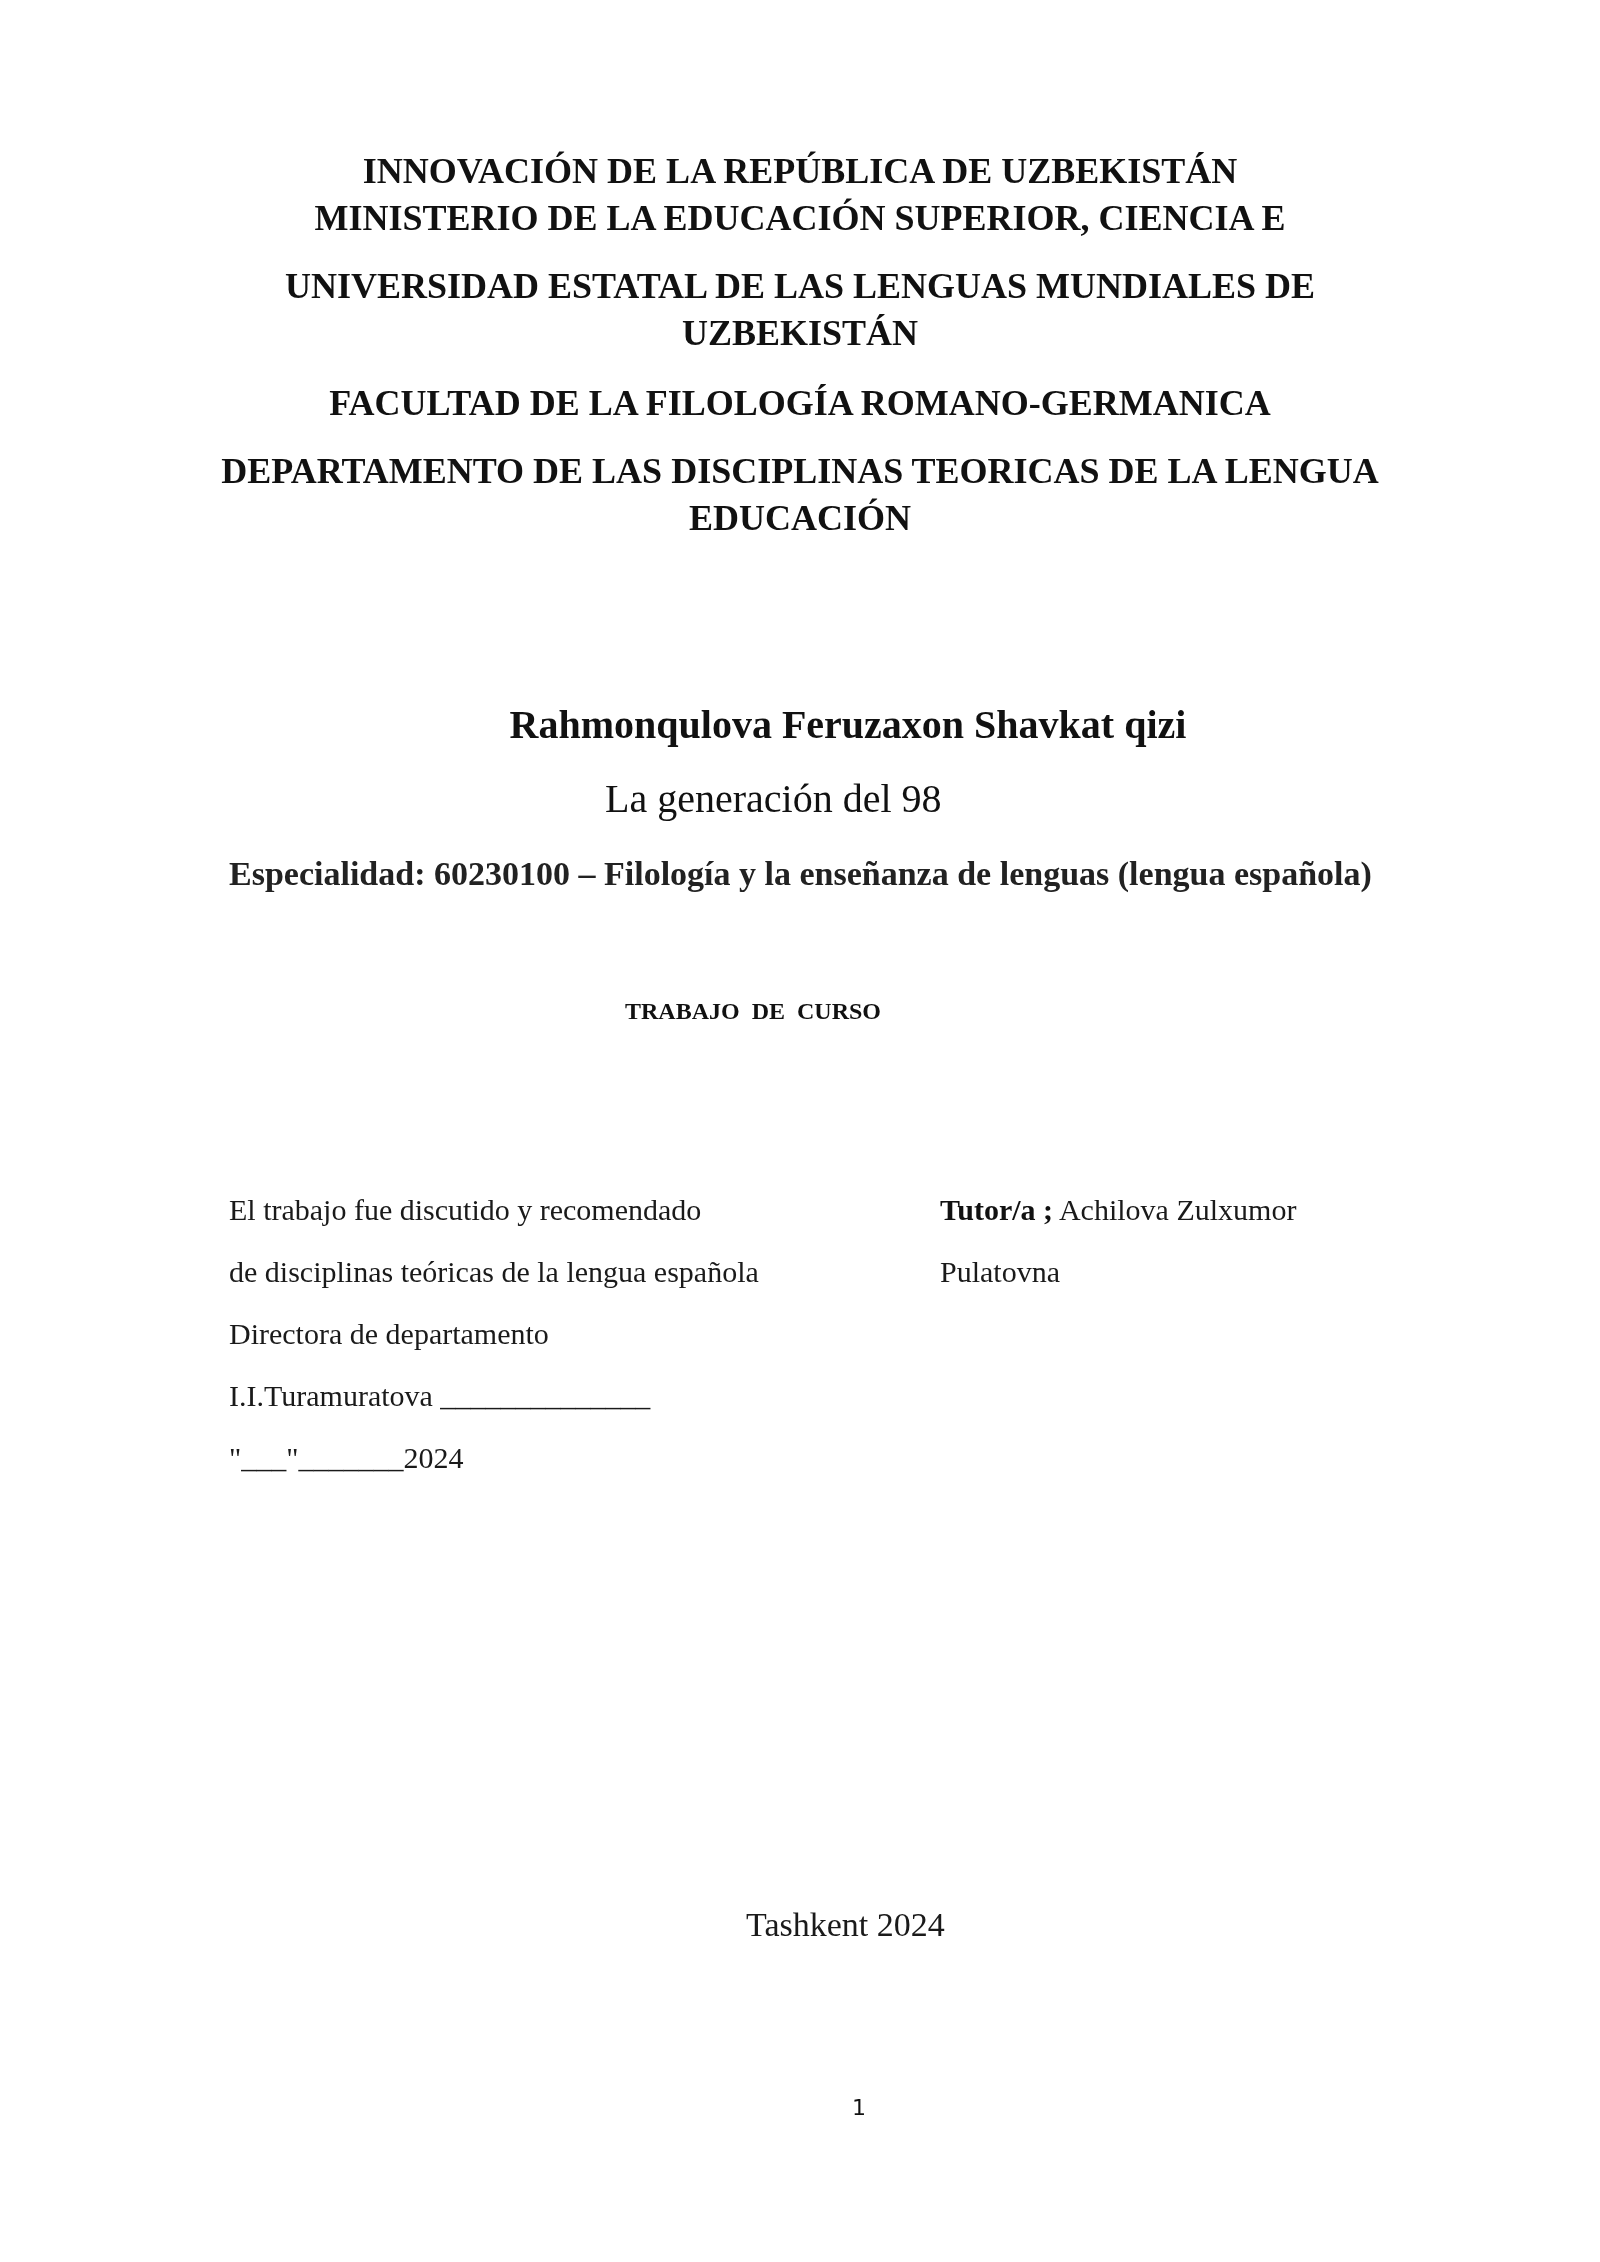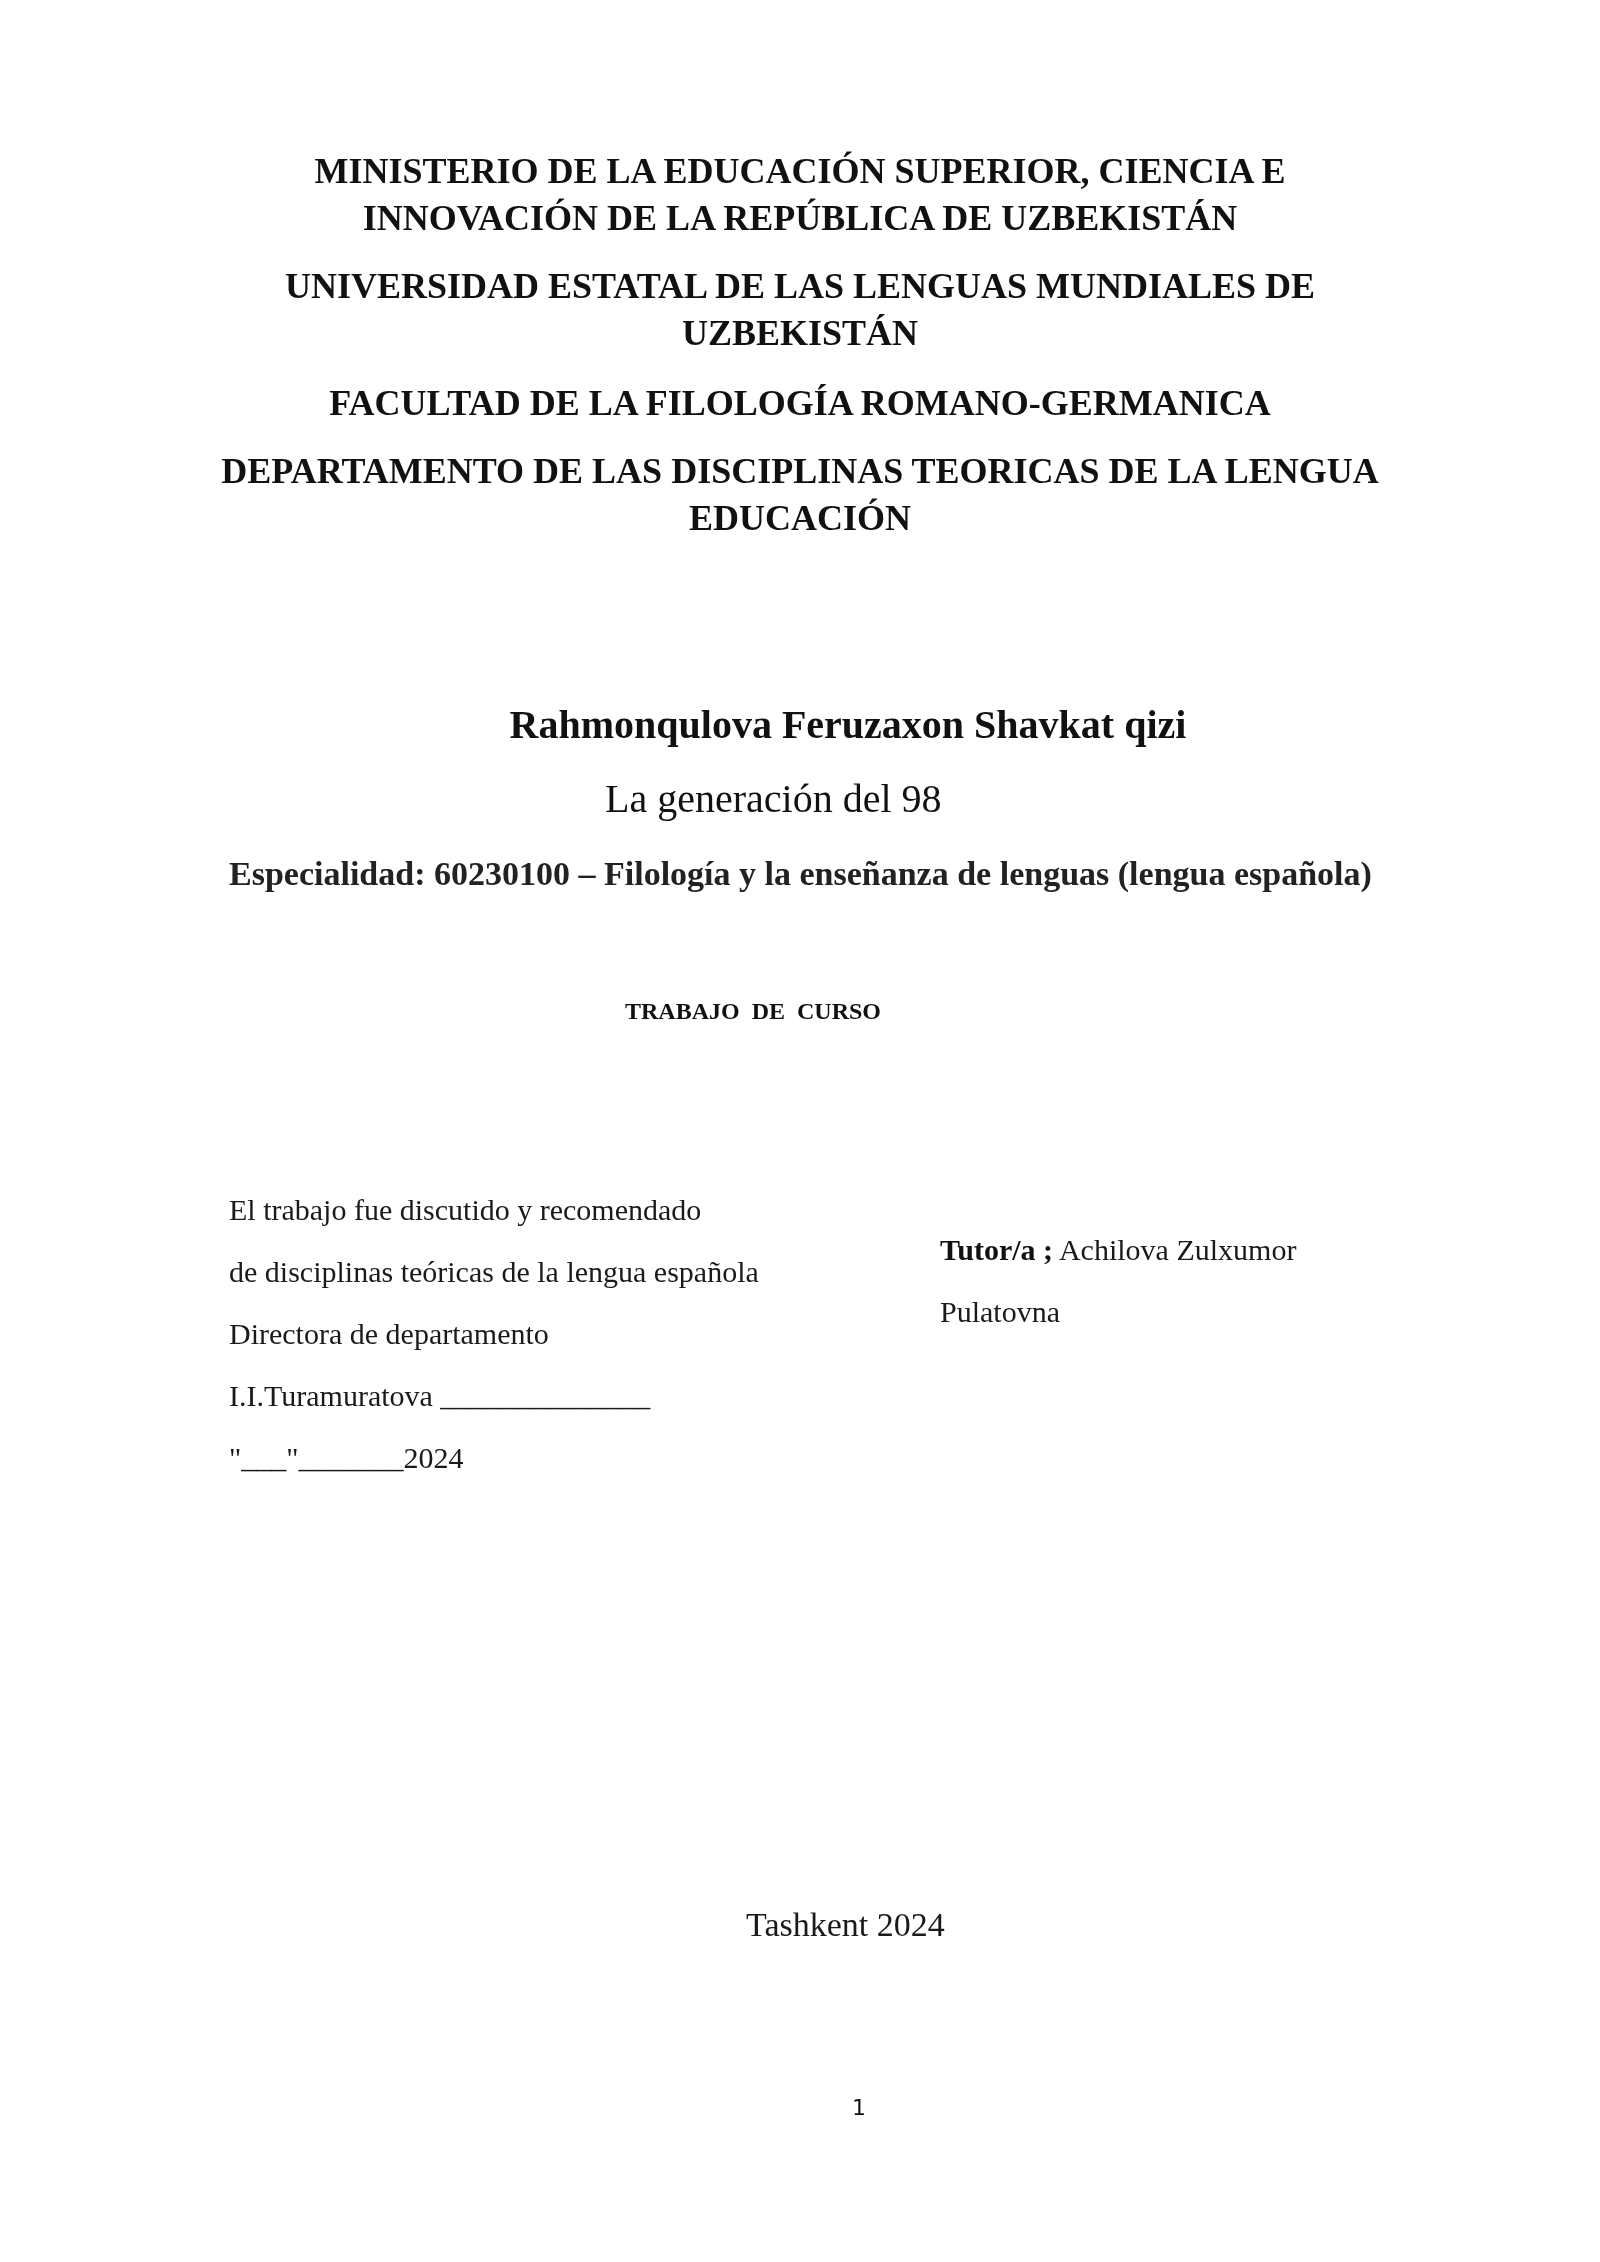--- a/index.html
+++ b/index.html
@@ -74,21 +74,20 @@
       height: 62px;
       line-height: 36px;
       white-space: pre;
     }
     .right-col {
       position: absolute;
       left: 940px;
       top: 1192px;
       font-size: 30px;
       color: #1a1a1a;
-      margin-top: 40px;
     }
     .right-col .line {
       height: 62px;
       line-height: 36px;
       white-space: pre;
     }
     .bold { font-weight: bold; color: #111; }
     .city {
       font-size: 34px;
       line-height: 44px;
@@ -100,22 +99,22 @@
       line-height: 28px;
       color: #111;
     }
   </style>
 </head>
 <body>
 
 <div class="page">
 
   <div class="center-block" style="top:148px;">
+    <div class="hdr">INNOVACIÓN DE LA REPÚBLICA DE UZBEKISTÁN</div>
     <div class="hdr">MINISTERIO DE LA EDUCACIÓN SUPERIOR, CIENCIA E</div>
-    <div class="hdr">INNOVACIÓN DE LA REPÚBLICA DE UZBEKISTÁN</div>
   </div>
 
   <div class="center-block" style="top:263px;">
     <div class="hdr">UNIVERSIDAD ESTATAL DE LAS LENGUAS MUNDIALES DE</div>
     <div class="hdr">UZBEKISTÁN</div>
   </div>
 
   <div class="center-block" style="top:380px;">
     <div class="hdr">FACULTAD DE LA FILOLOGÍA ROMANO-GERMANICA</div>
   </div>

